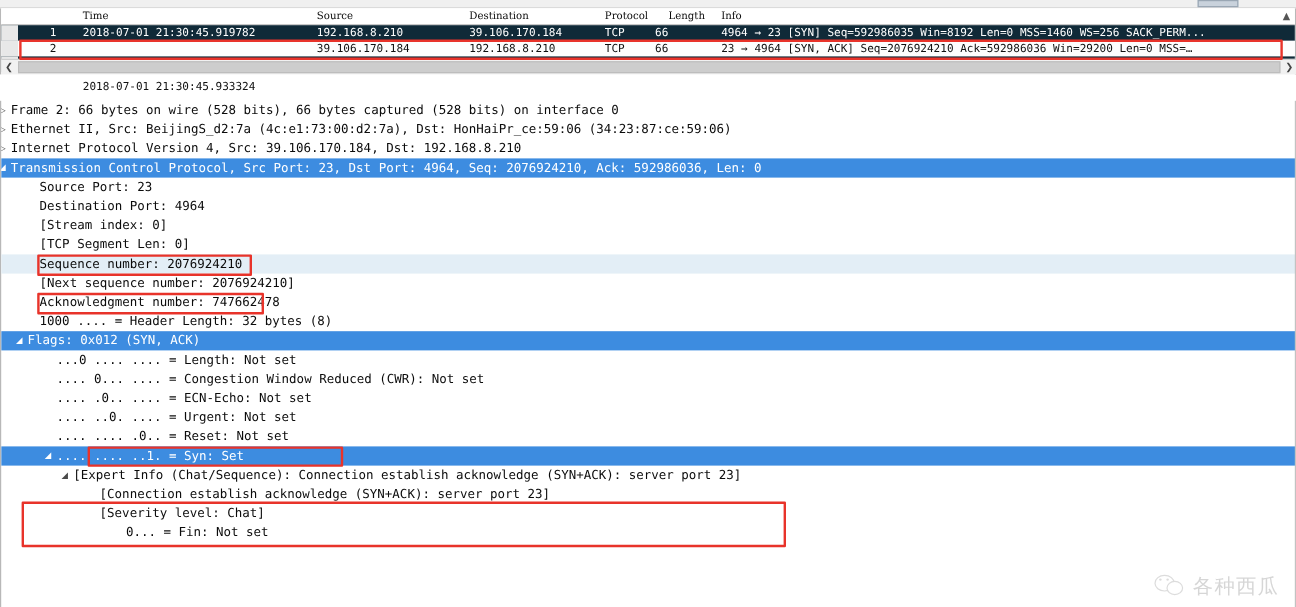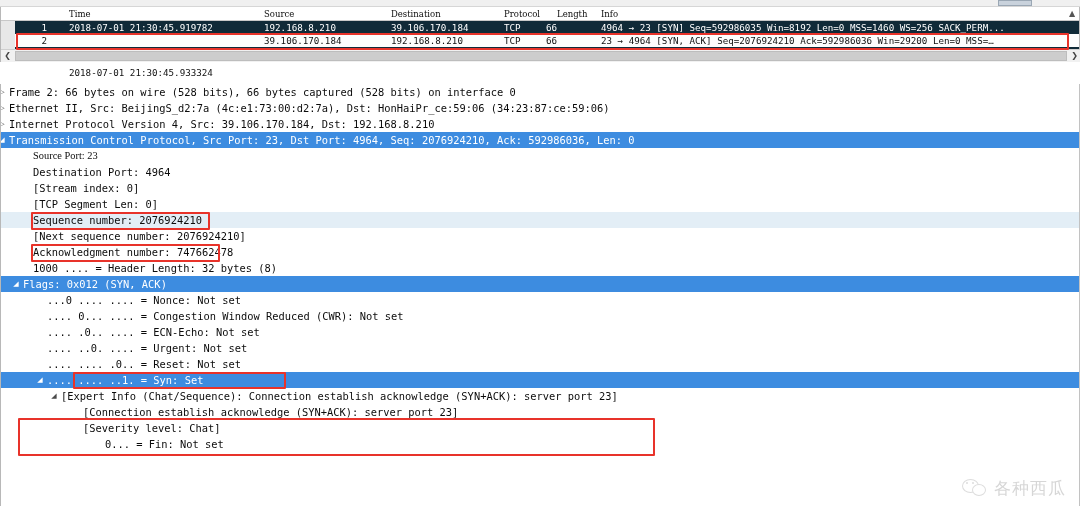--- a/index.html
+++ b/index.html
@@ -215,21 +215,21 @@
       </div>
       <div class="drow">
         <div class="twisty" style="left: -4px;">▷</div>
         <div class="txt" style="left: 8px;">Internet Protocol Version 4, Src: 39.106.170.184, Dst: 192.168.8.210</div>
       </div>
       <div class="drow hl-blue">
         <div class="twisty" style="left: -4px;">◢</div>
         <div class="txt" style="left: 8px;">Transmission Control Protocol, Src Port: 23, Dst Port: 4964, Seq: 2076924210, Ack: 592986036, Len: 0</div>
       </div>
       <div class="drow">
-        <div class="txt" style="left: 32px; font-family: Liberation Serif, serif;">Source Port: 23</div>
+        <div class="txt" style="left: 32px;">Source Port: 23</div>
       </div>
       <div class="drow">
         <div class="txt" style="left: 32px;">Destination Port: 4964</div>
       </div>
       <div class="drow">
         <div class="txt" style="left: 32px;">[Stream index: 0]</div>
       </div>
       <div class="drow">
         <div class="txt" style="left: 32px;">[TCP Segment Len: 0]</div>
       </div>
@@ -243,21 +243,21 @@
         <div class="txt" style="left: 32px;">Acknowledgment number: 747662478</div>
       </div>
       <div class="drow">
         <div class="txt" style="left: 32px;">1000 .... = Header Length: 32 bytes (8)</div>
       </div>
       <div class="drow hl-blue">
         <div class="twisty" style="left: 10px;">◢</div>
         <div class="txt" style="left: 22px;">Flags: 0x012 (SYN, ACK)</div>
       </div>
       <div class="drow">
-        <div class="txt" style="left: 46px;">...0 .... .... = Nonce: Not set</div>
+        <div class="txt" style="left: 46px;">...0 .... .... = Length: Not set</div>
       </div>
       <div class="drow">
         <div class="txt" style="left: 46px;">.... 0... .... = Congestion Window Reduced (CWR): Not set</div>
       </div>
       <div class="drow">
         <div class="txt" style="left: 46px;">.... .0.. .... = ECN-Echo: Not set</div>
       </div>
       <div class="drow">
         <div class="txt" style="left: 46px;">.... ..0. .... = Urgent: Not set</div>
       </div>

